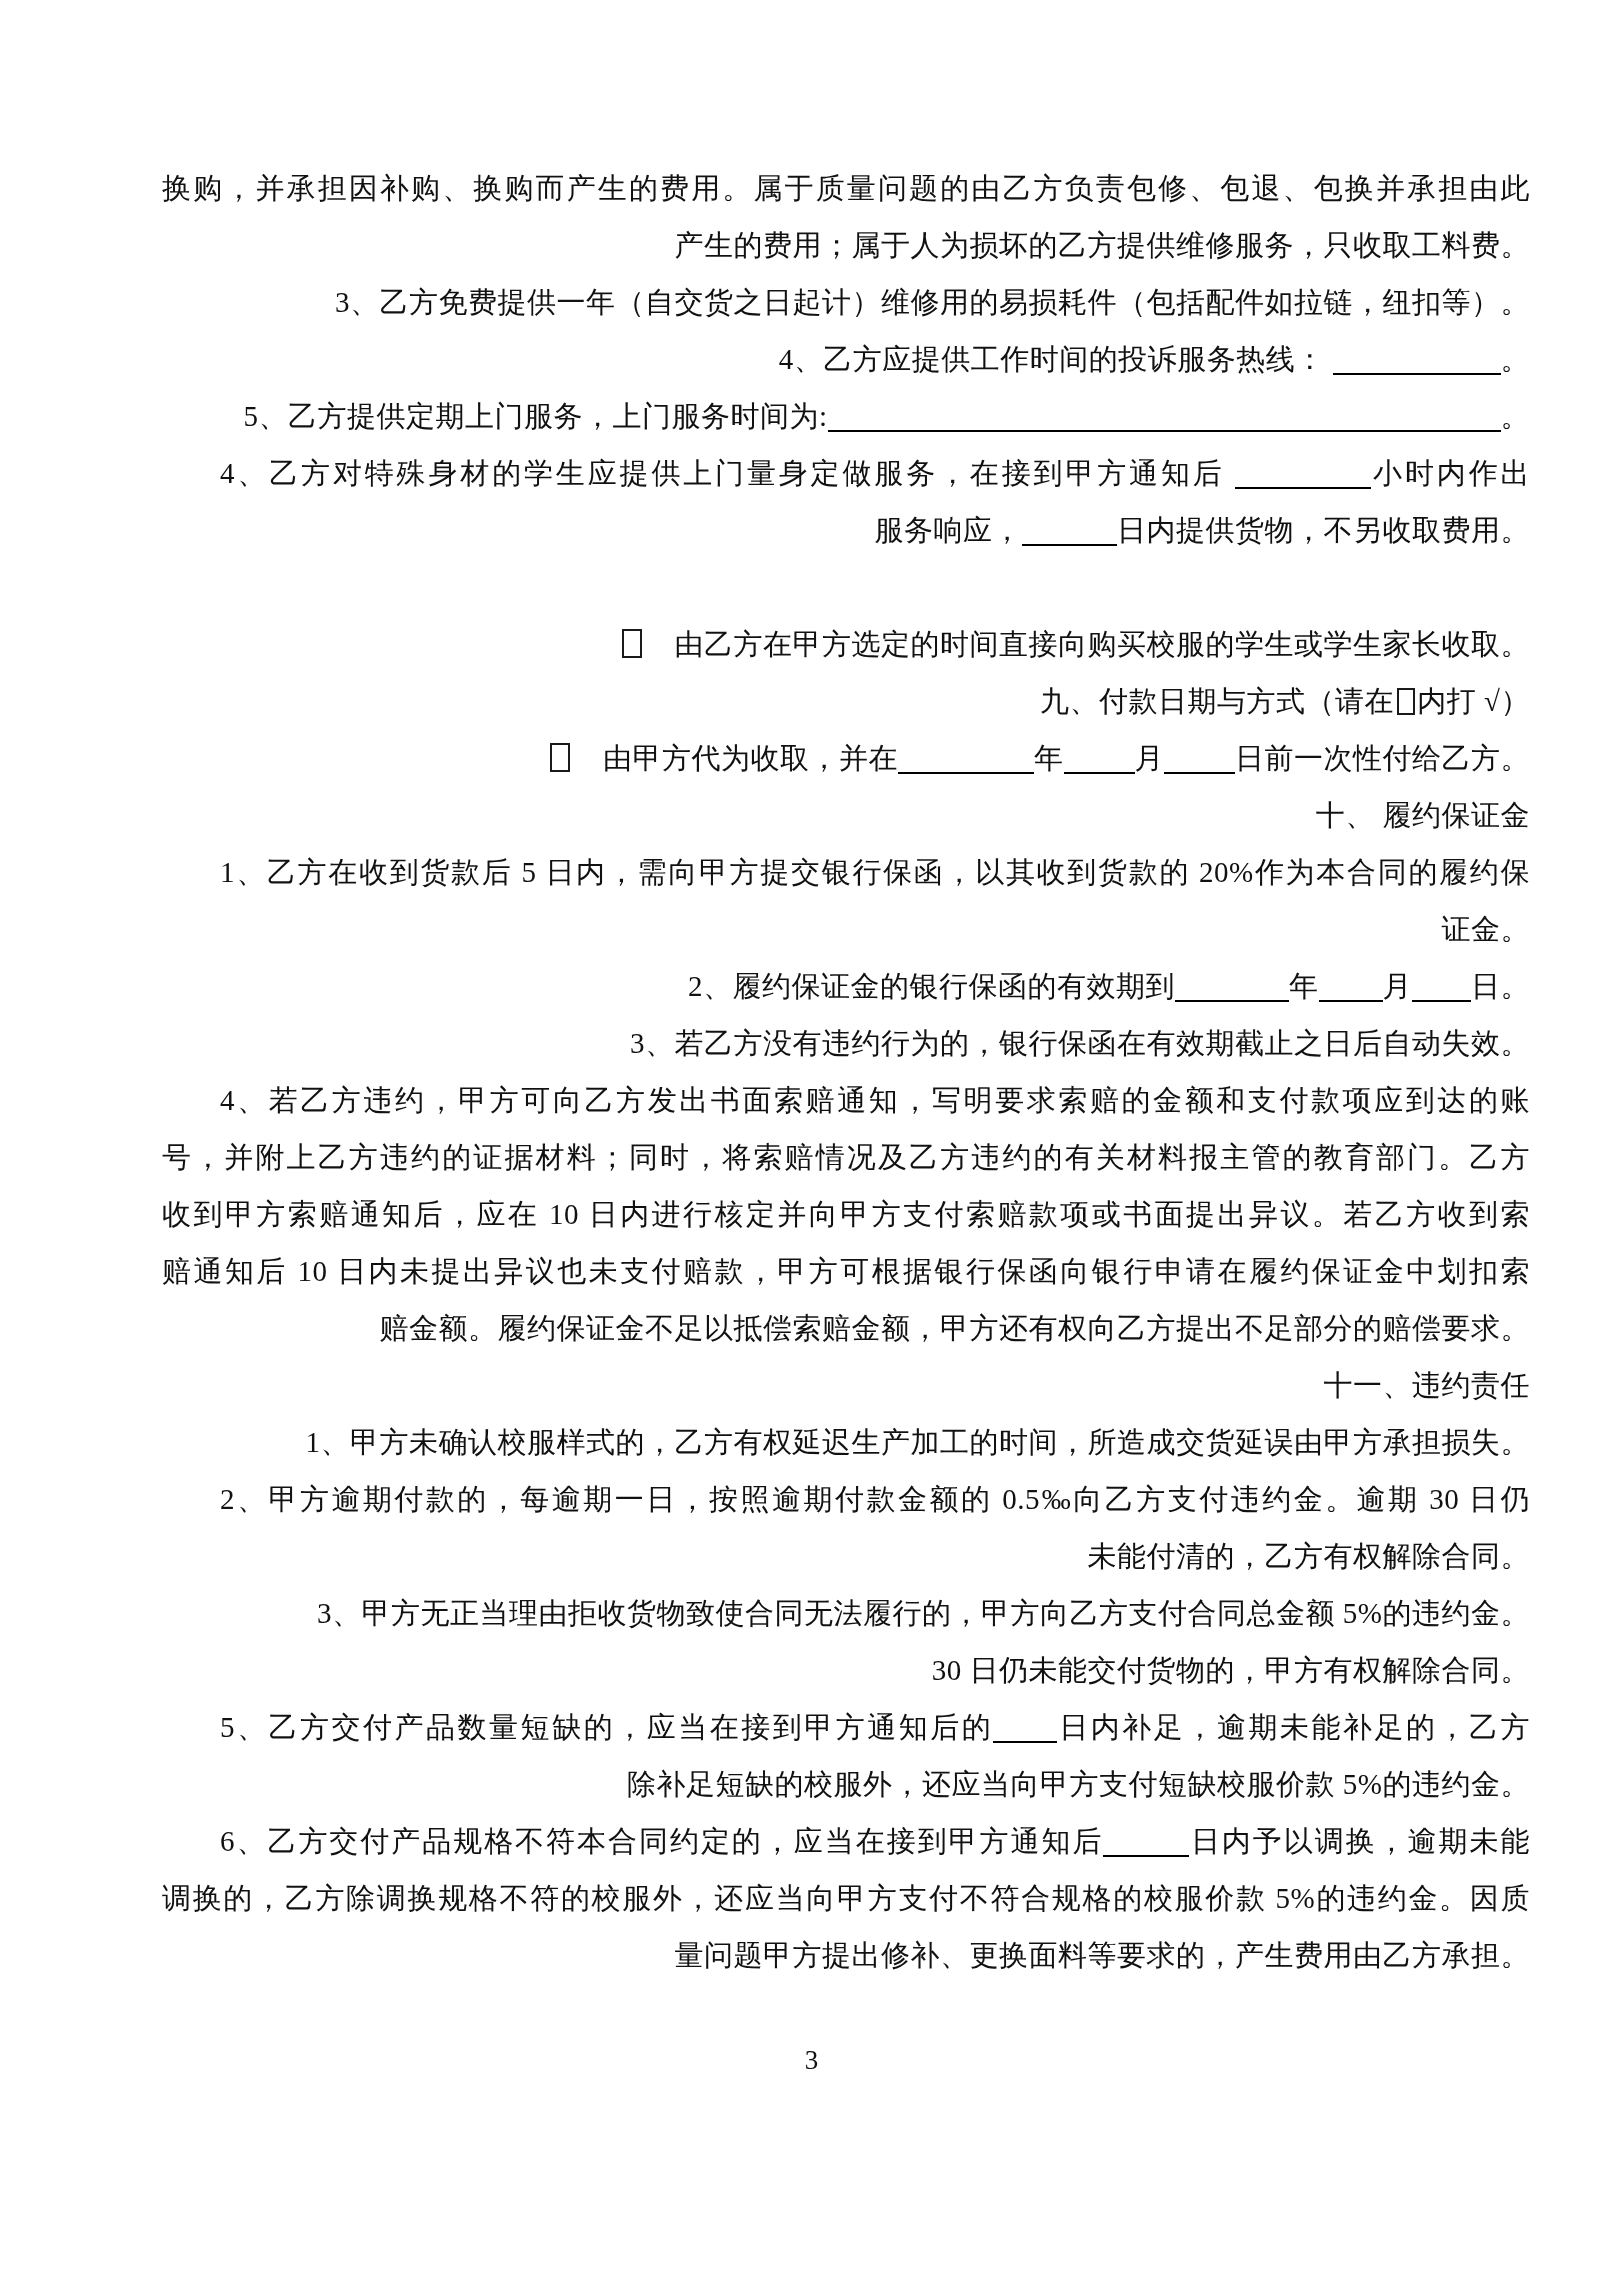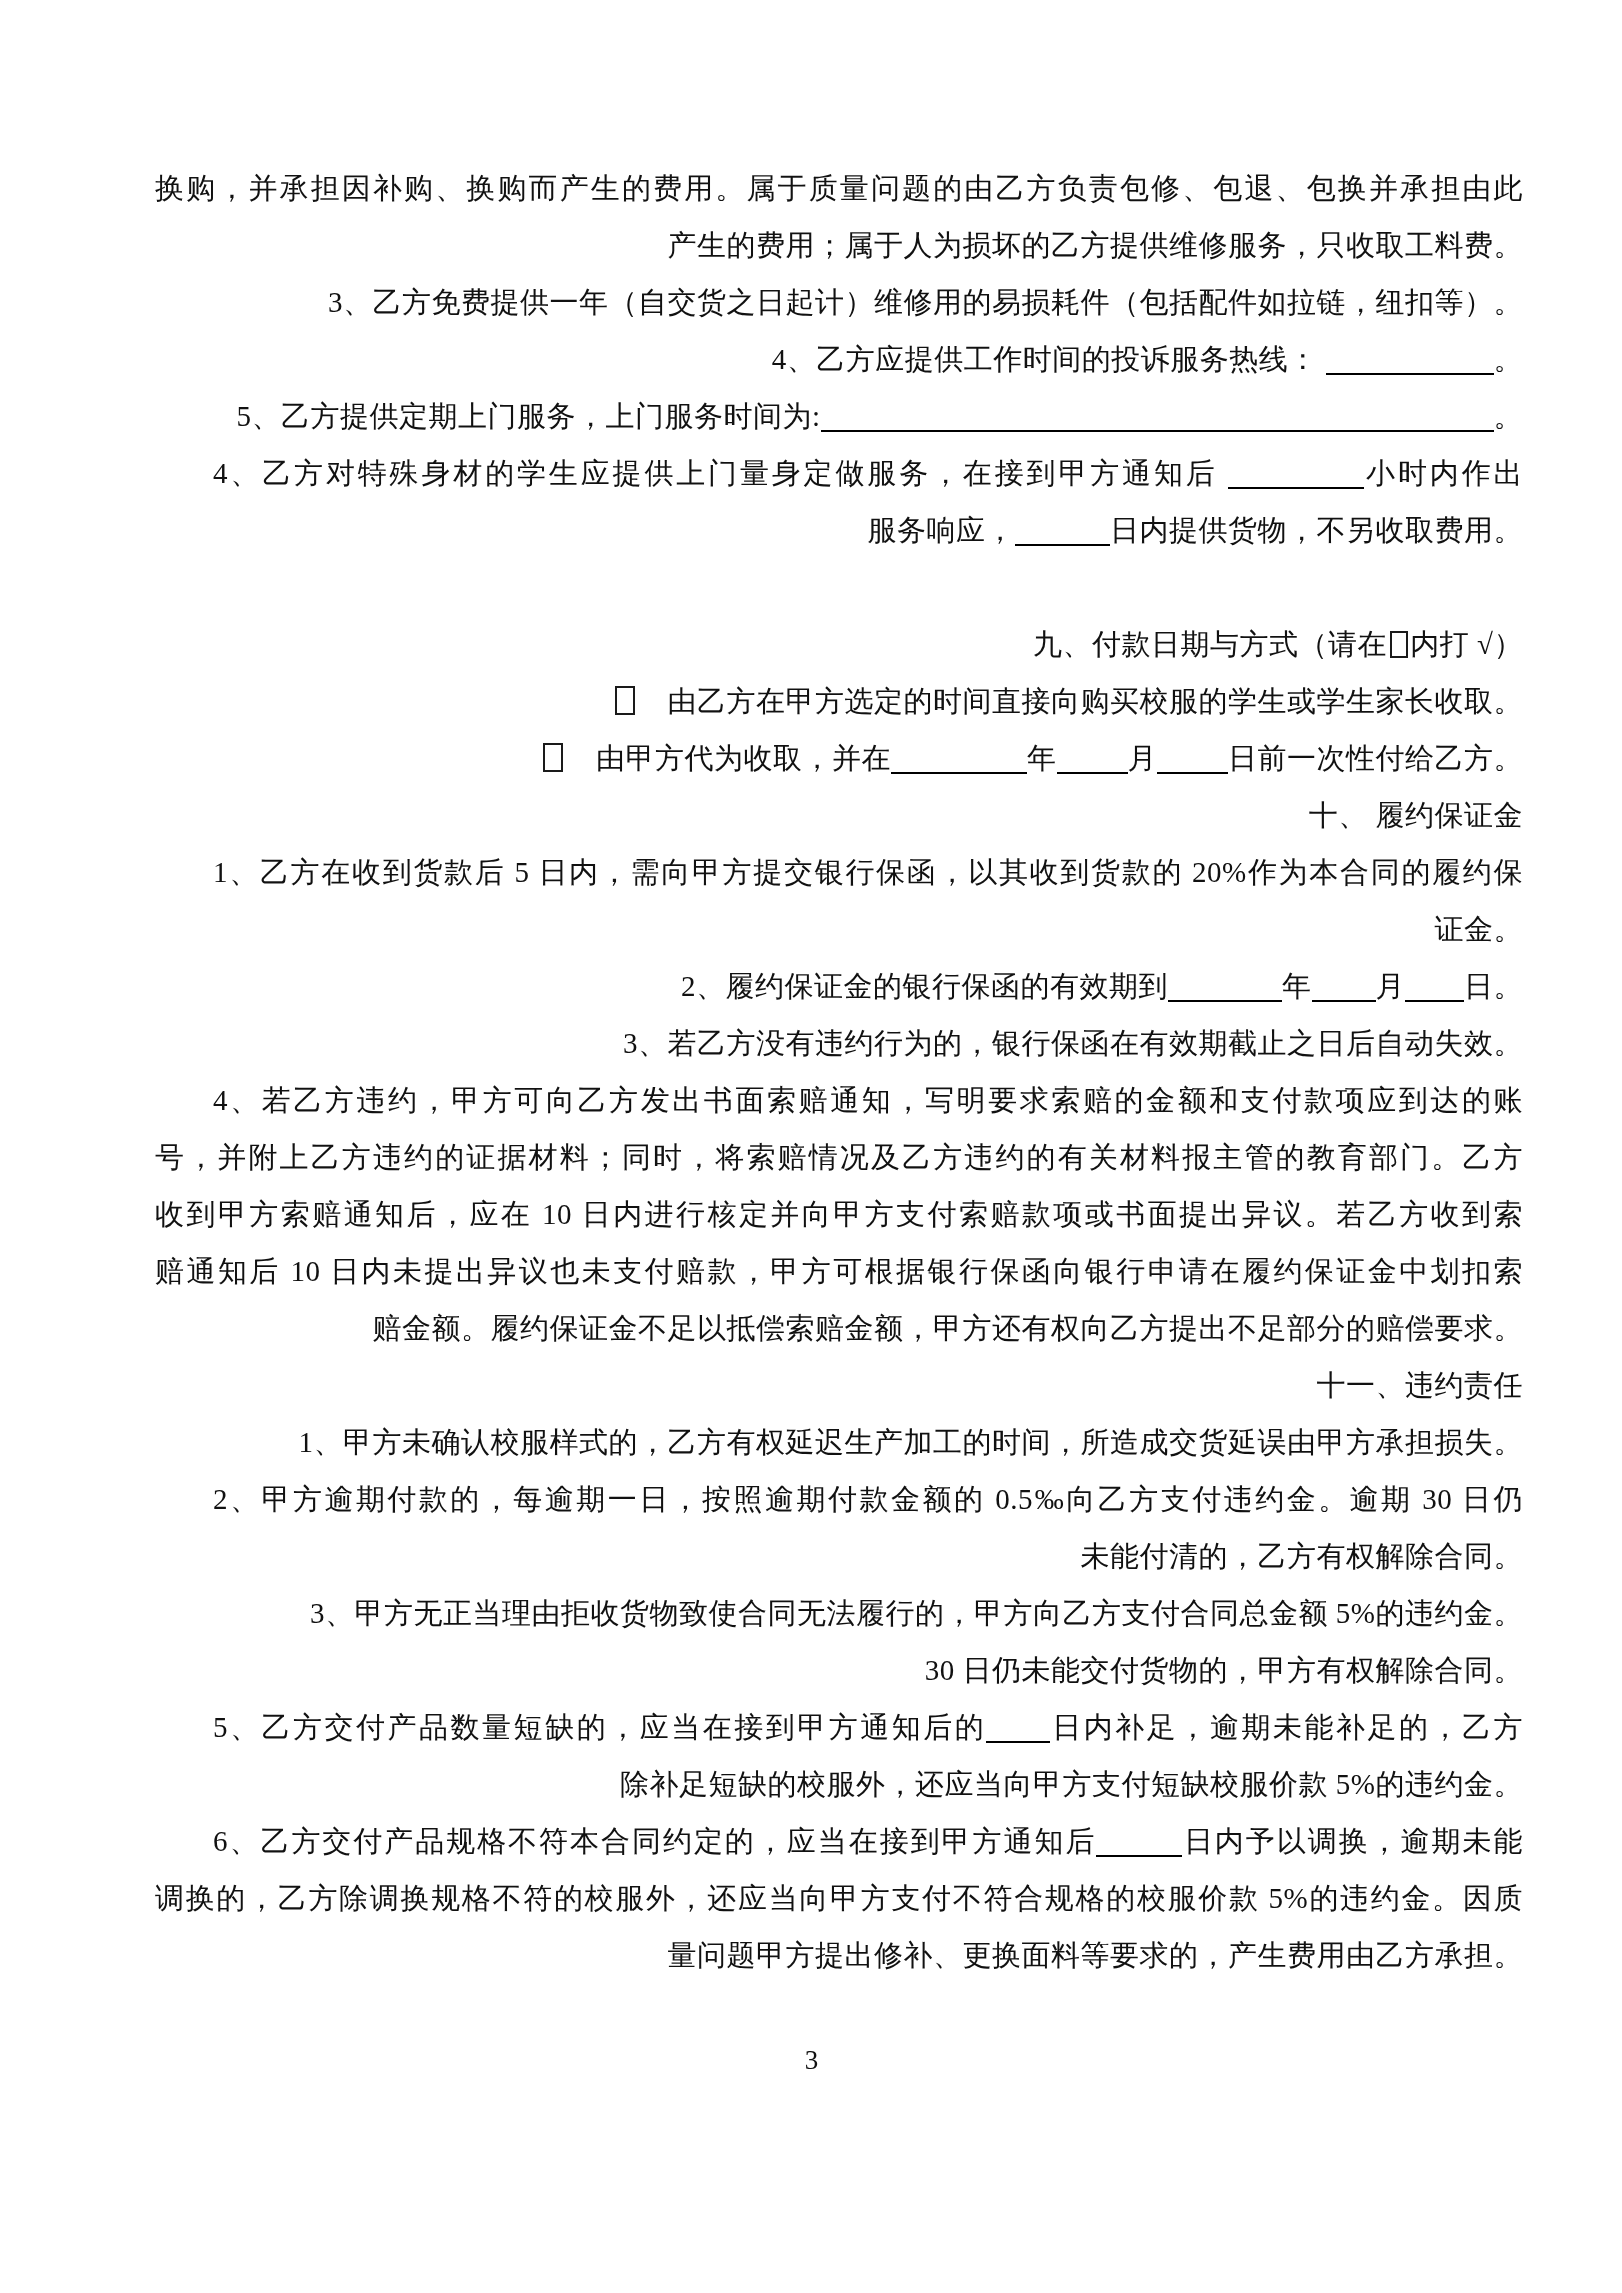--- a/index.html
+++ b/index.html
@@ -7,21 +7,21 @@
     position: relative;
     width: 1623px;
     height: 2294px;
     background: #ffffff;
     font-family: "Liberation Serif", "DejaVu Serif", serif;
     color: #111111;
     overflow: hidden;
   }
   .doc {
     position: absolute;
-    left: 155px;
+    left: 162px;
     top: 160px;
     width: 1368px;
   }
   .line {
     height: 57px;
     line-height: 57px;
     font-size: 29px;
     letter-spacing: 0.5px;
     white-space: nowrap;
     text-align: right;
@@ -75,22 +75,22 @@
 <div class="page">
   <div class="doc">
       <div class="line j"><span>换购，并承担因补购、换购而产生的费用。属于质量问题的由乙方负责包修、包退、包换并承担由此</span></div>
       <div class="line"><span>产生的费用；属于人为损坏的乙方提供维修服务，只收取工料费。</span></div>
       <div class="line i"><span>3、乙方免费提供一年（自交货之日起计）维修用的易损耗件（包括配件如拉链，纽扣等）。</span></div>
       <div class="line i"><span>4、乙方应提供工作时间的投诉服务热线： </span><span class="u" style="width: 168px;"></span><span>。</span></div>
       <div class="line i"><span>5、乙方提供定期上门服务，上门服务时间为:</span><span class="u" style="width: 673px;"></span><span>。</span></div>
       <div class="line j i"><span>4、乙方对特殊身材的学生应提供上门量身定做服务，在接到甲方通知后 </span><span class="u" style="width: 136px;"></span><span>小时内作出</span></div>
       <div class="line"><span>服务响应，</span><span class="u" style="width: 95px;"></span><span>日内提供货物，不另收取费用。</span></div>
       <div class="line blank">&nbsp;</div>
+      <div class="line i"><span class="chk"></span><span>由乙方在甲方选定的时间直接向购买校服的学生或学生家长收取。</span></div>
       <div class="line i"><span>九、付款日期与方式（请在</span><span class="box"></span><span>内打 √）</span></div>
-      <div class="line i"><span class="chk"></span><span>由乙方在甲方选定的时间直接向购买校服的学生或学生家长收取。</span></div>
       <div class="line i"><span class="chk"></span><span>由甲方代为收取，并在</span><span class="u" style="width: 136px;"></span><span>年</span><span class="u" style="width: 71px;"></span><span>月</span><span class="u" style="width: 71px;"></span><span>日前一次性付给乙方。</span></div>
       <div class="line i"><span>十、 履约保证金</span></div>
       <div class="line j i"><span>1、乙方在收到货款后 5 日内，需向甲方提交银行保函，以其收到货款的 20%作为本合同的履约保</span></div>
       <div class="line"><span>证金。</span></div>
       <div class="line i"><span>2、履约保证金的银行保函的有效期到</span><span class="u" style="width: 114px;"></span><span>年</span><span class="u" style="width: 64px;"></span><span>月</span><span class="u" style="width: 59px;"></span><span>日。</span></div>
       <div class="line i"><span>3、若乙方没有违约行为的，银行保函在有效期截止之日后自动失效。</span></div>
       <div class="line j i"><span>4、若乙方违约，甲方可向乙方发出书面索赔通知，写明要求索赔的金额和支付款项应到达的账</span></div>
       <div class="line j"><span>号，并附上乙方违约的证据材料；同时，将索赔情况及乙方违约的有关材料报主管的教育部门。乙方</span></div>
       <div class="line j"><span>收到甲方索赔通知后，应在 10 日内进行核定并向甲方支付索赔款项或书面提出异议。若乙方收到索</span></div>
       <div class="line j"><span>赔通知后 10 日内未提出异议也未支付赔款，甲方可根据银行保函向银行申请在履约保证金中划扣索</span></div>

